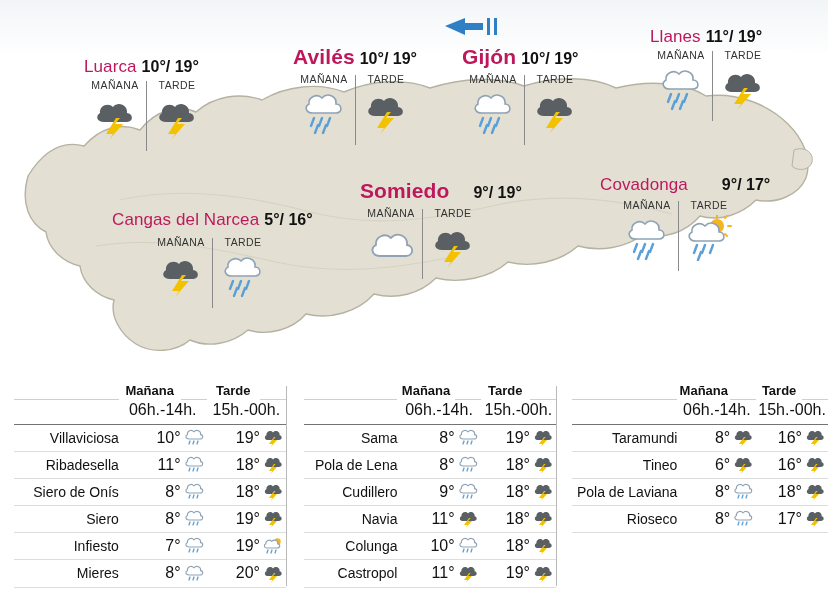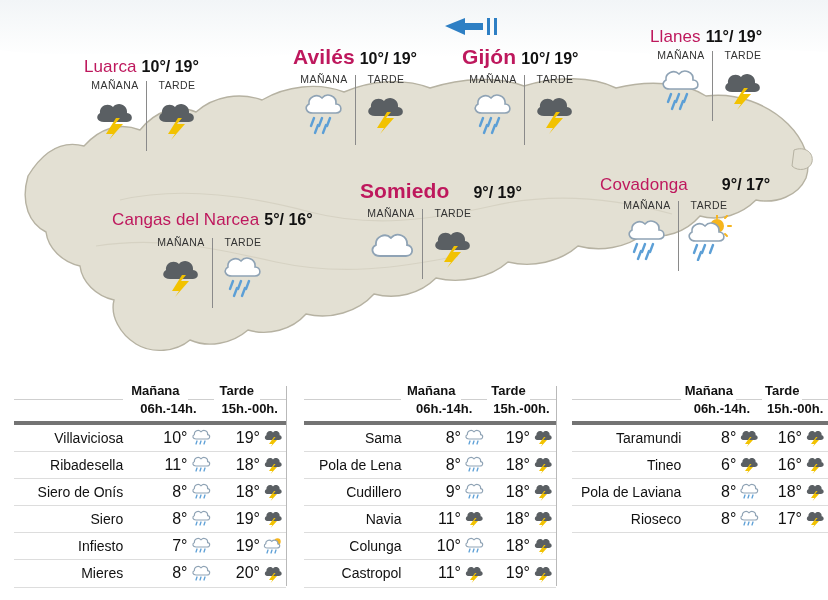--- a/index.html
+++ b/index.html
@@ -109,24 +109,24 @@
     color: #111111;
   }
   table.wx th {
     font-weight: bold;
     font-size: 13px;
     padding-bottom: 1px;
     text-align: center;
     color: #111111;
   }
   table.wx th.h-time {
-    font-weight: bold;
-    font-size: 13px;
+    font-weight: normal;
+    font-size: 16px;
     padding-bottom: 5px;
-    border-bottom: 4px solid #737373;
+    border-bottom: 1px solid #737373;
   }
   table.wx th.blankh { border-bottom: 1px solid #cfcfcf; }
   table.wx td {
     padding: 4px 0 4px 0;
     border-bottom: 1px solid #dddddd;
     height: 24px;
   }
   td.c-name { text-align: right; font-size: 14px; white-space: nowrap; padding-left: 2px; }
   td.c-t { text-align: right; font-size: 16px; padding-right: 2px; white-space: nowrap; }
   td.c-i { text-align: center; width: 26px; }

